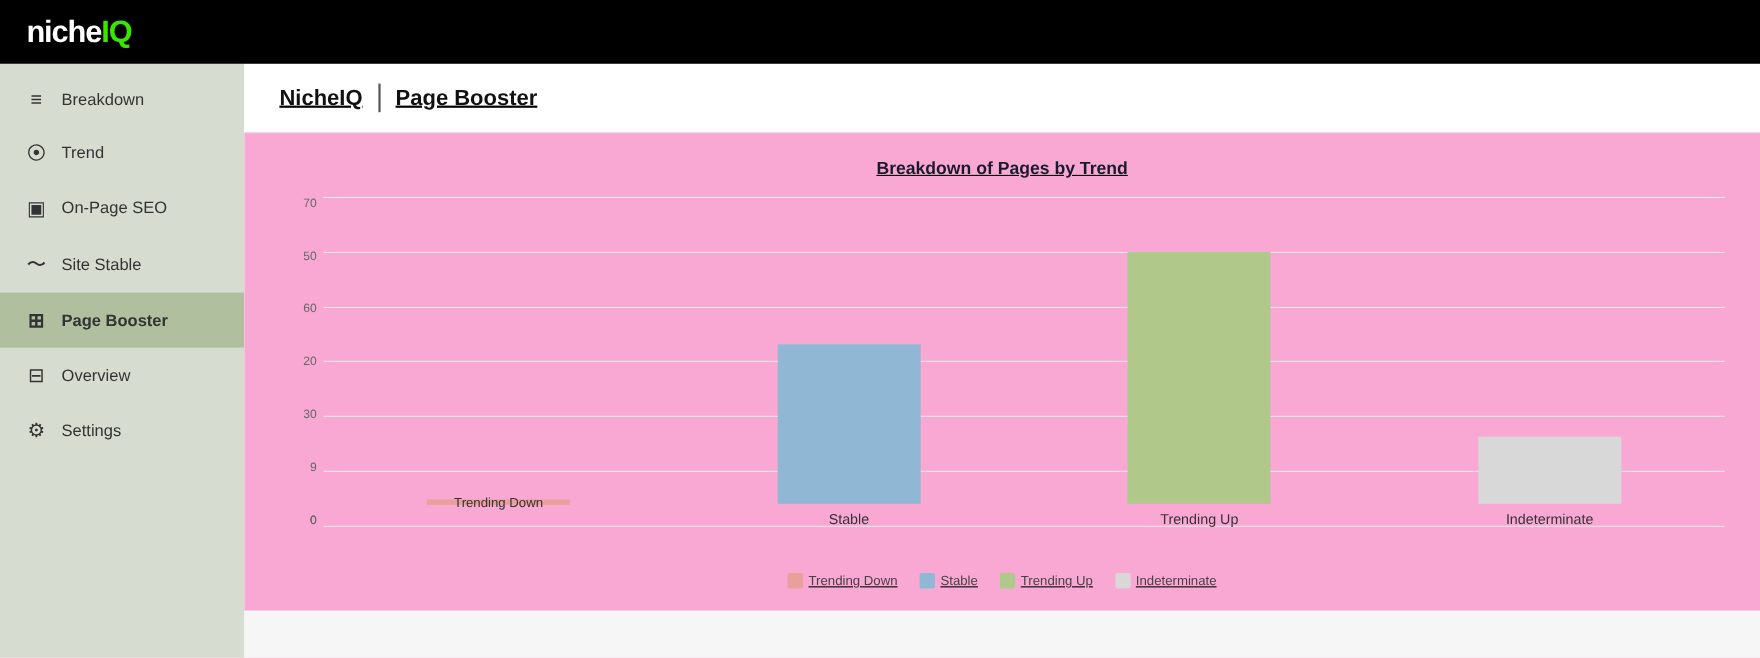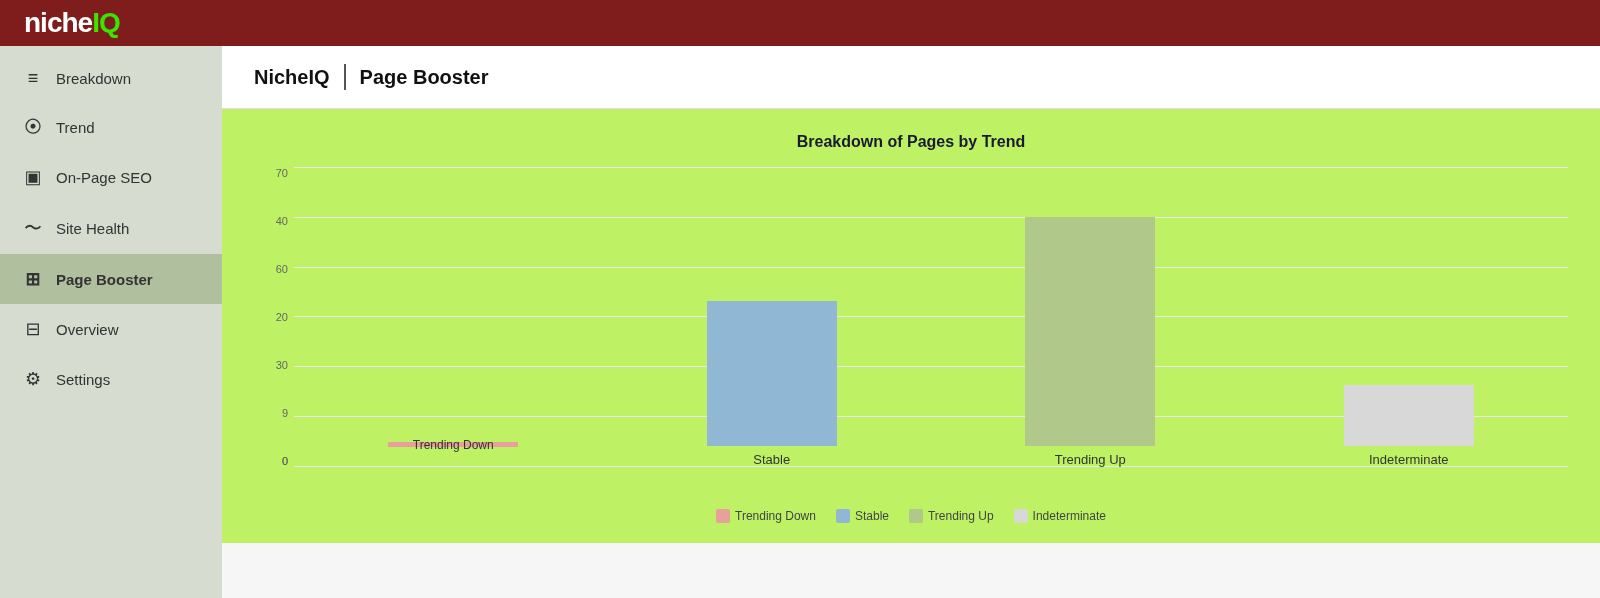--- a/index.html
+++ b/index.html
@@ -1,21 +1,21 @@
 <!DOCTYPE html>
 <html><head>
   <meta charset="utf-8">
   <style>
     * { margin: 0; padding: 0; box-sizing: border-box; }
     body { font-family: Arial, sans-serif; background: #f0f2f0; display: flex; flex-direction: column; height: 598px; overflow: hidden; }
 
     
     #header {
-      background: #7f1d1d;
-      height: 46px;
+      background: #000000;
+      height: 58px;
       display: flex;
       align-items: center;
       padding: 0 24px;
       flex-shrink: 0;
     }
     #logo {
       display: flex;
       align-items: center;
       font-size: 28px;
       font-weight: bold;
@@ -60,20 +60,21 @@
       text-align: center;
       flex-shrink: 0;
     }
 
     
     #main {
       flex: 1;
       background: #f5f6f5;
       overflow-y: auto;
       padding: 0;
+      text-decoration: underline;
     }
 
     
     #page-header {
       background: white;
       padding: 18px 32px;
       display: flex;
       align-items: center;
       gap: 14px;
       border-bottom: 1px solid #e0e0e0;
@@ -89,21 +90,21 @@
       background: #555;
     }
     #page-header-title {
       font-size: 20px;
       font-weight: bold;
       color: #111;
     }
 
     
     #chart-container {
-      background: #bef264;
+      background: #f9a8d4;
       margin: 0;
       padding: 24px 32px 20px 32px;
       flex: 1;
     }
     #chart-title {
       text-align: center;
       font-size: 16px;
       font-weight: bold;
       color: #1a1a2e;
       margin-bottom: 16px;
@@ -228,21 +229,21 @@
       <div class="sidebar-item">
         <span class="sidebar-icon">⦿</span>
         <span>Trend</span>
       </div>
       <div class="sidebar-item">
         <span class="sidebar-icon">▣</span>
         <span>On-Page SEO</span>
       </div>
       <div class="sidebar-item">
         <span class="sidebar-icon">〜</span>
-        <span>Site Health</span>
+        <span>Site Stable</span>
       </div>
       <div class="sidebar-item active">
         <span class="sidebar-icon">⊞</span>
         <span>Page Booster</span>
       </div>
       <div class="sidebar-item">
         <span class="sidebar-icon">⊟</span>
         <span>Overview</span>
       </div>
       <div class="sidebar-item">
@@ -263,21 +264,21 @@
       <div id="chart-title">Breakdown of Pages by Trend</div>
 
       <div style="position: relative; height: 330px;">
 
         <div id="y-axis">
             <div class="y-label">0</div>
             <div class="y-label">9</div>
             <div class="y-label">30</div>
             <div class="y-label">20</div>
             <div class="y-label">60</div>
-            <div class="y-label">40</div>
+            <div class="y-label">50</div>
             <div class="y-label">70</div>
           </div>
 
         <div id="grid-lines">
             <div class="grid-line"></div>
             <div class="grid-line"></div>
             <div class="grid-line"></div>
             <div class="grid-line"></div>
             <div class="grid-line"></div>
             <div class="grid-line"></div>

